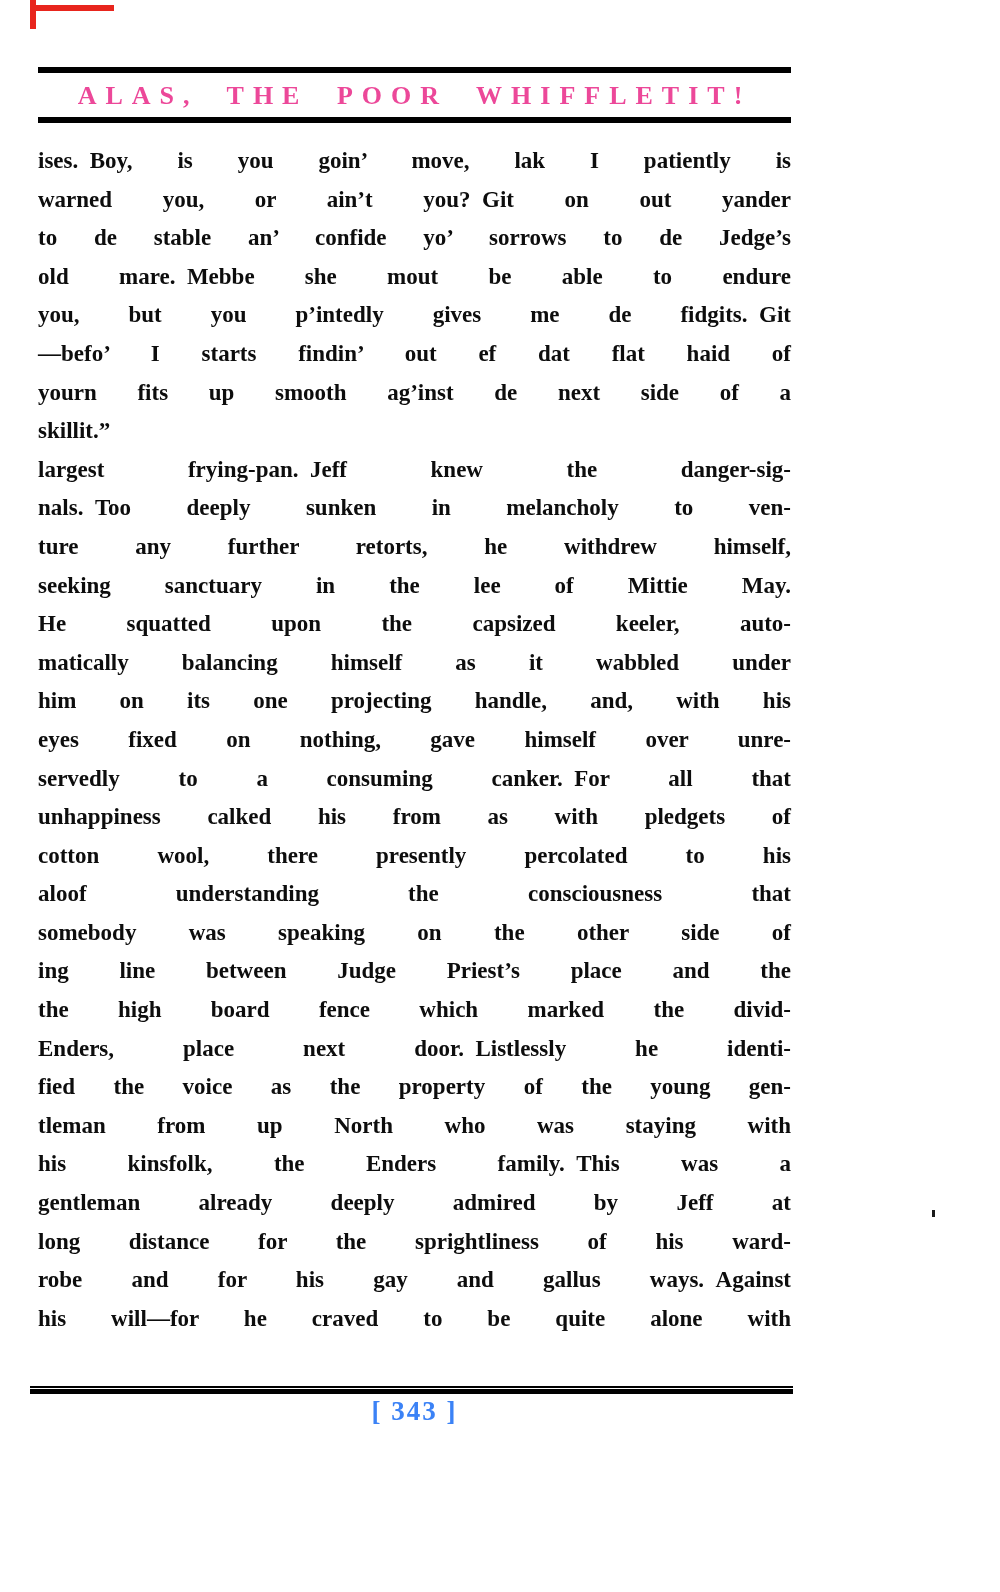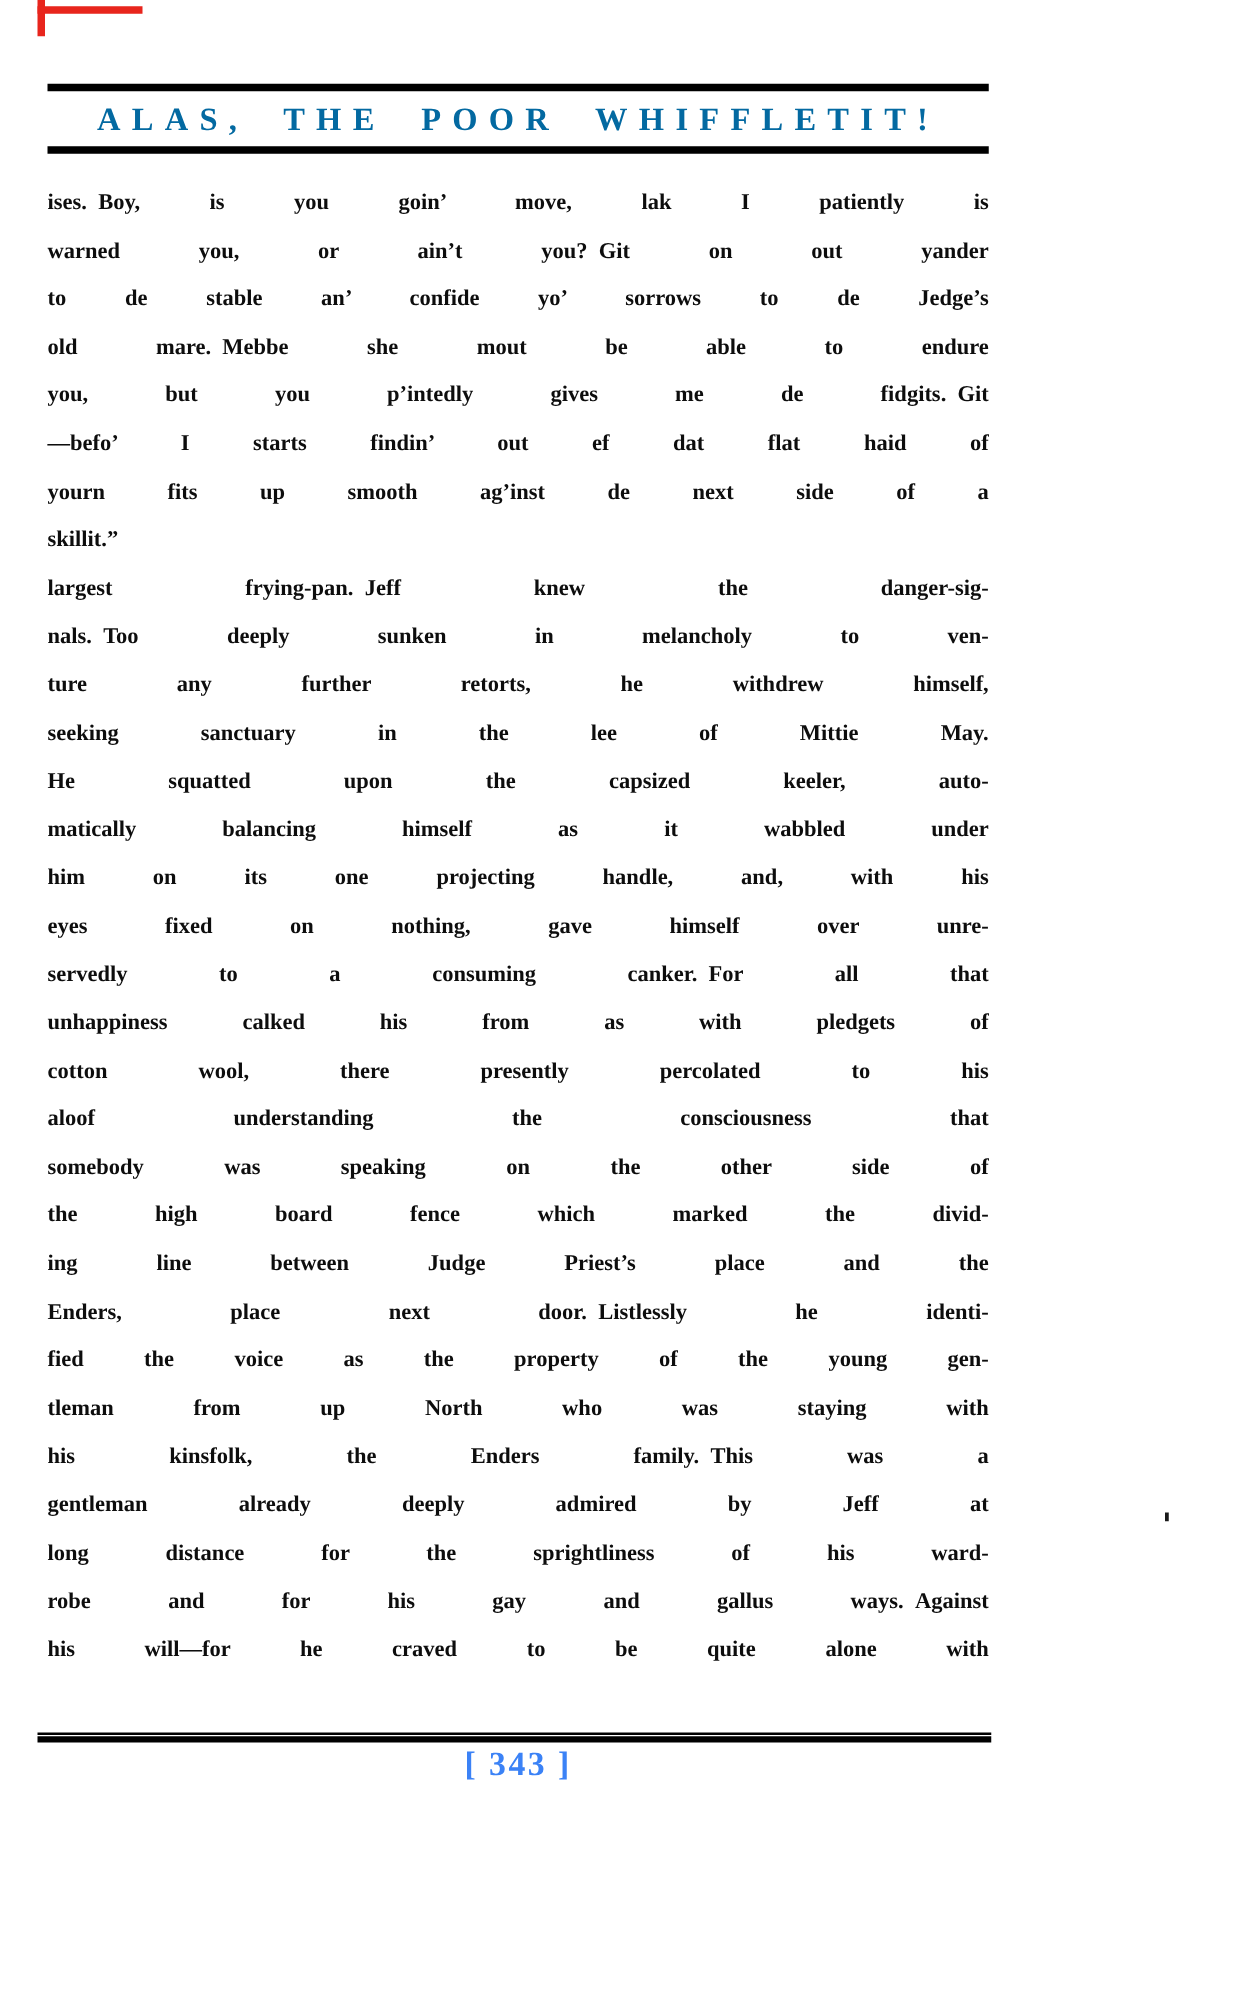--- a/index.html
+++ b/index.html
@@ -22,30 +22,30 @@
   .header { position: absolute; left: 38px; top: 67px; width: 753px; }
   .rule { height: 6px; background: #000; }
   .head-title {
     text-align: center;
     font-weight: bold;
     font-size: 26px;
     letter-spacing: 9px;
     word-spacing: 13px;
     padding: 8px 0 6px 0;
     white-space: nowrap;
-    color: #0369a1;
+    color: #ec4899;
   }
 
   
   .body-text {
     position: absolute;
     left: 38px;
     top: 142px;
     width: 753px;
-    font-size: 18px;
+    font-size: 23px;
     font-weight: bold;
     line-height: 38.6px;
     color: #0d0d0d;
   }
   .line { text-align: justify; text-align-last: justify; }
   .line.no-just { text-align: right; text-align-last: left; }
   .line.indent { text-indent: 46px; }
 
   
   .speck { position: absolute; left: 932px; top: 1210px; width: 3px; height: 7px; background: #1a1a1a; }
@@ -98,22 +98,22 @@
         <div class="line">seeking sanctuary in the lee of Mittie May.</div>
         <div class="line">He squatted upon the capsized keeler, auto-</div>
         <div class="line">matically balancing himself as it wabbled under</div>
         <div class="line">him on its one projecting handle, and, with his</div>
         <div class="line">eyes fixed on nothing, gave himself over unre-</div>
         <div class="line">servedly to a consuming canker. For all that</div>
         <div class="line">unhappiness calked his from as with pledgets of</div>
         <div class="line">cotton wool, there presently percolated to his</div>
         <div class="line">aloof understanding the consciousness that</div>
         <div class="line">somebody was speaking on the other side of</div>
+        <div class="line">ing line between Judge Priest’s place and the</div>
         <div class="line">the high board fence which marked the divid-</div>
-        <div class="line">ing line between Judge Priest’s place and the</div>
         <div class="line">Enders, place next door. Listlessly he identi-</div>
         <div class="line">fied the voice as the property of the young gen-</div>
         <div class="line">tleman from up North who was staying with</div>
         <div class="line">his kinsfolk, the Enders family. This was a</div>
         <div class="line">gentleman already deeply admired by Jeff at</div>
         <div class="line">long distance for the sprightliness of his ward-</div>
         <div class="line">robe and for his gay and gallus ways. Against</div>
         <div class="line">his will—for he craved to be quite alone with</div>
       </div>
   </main>

